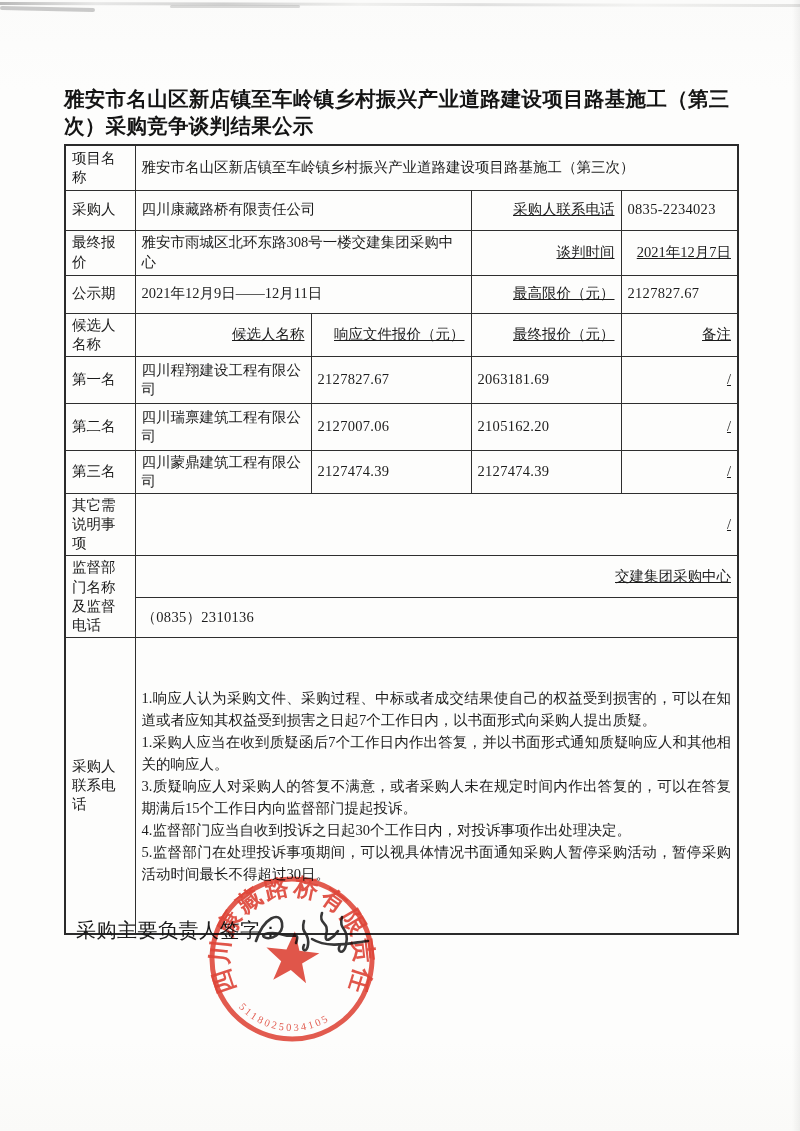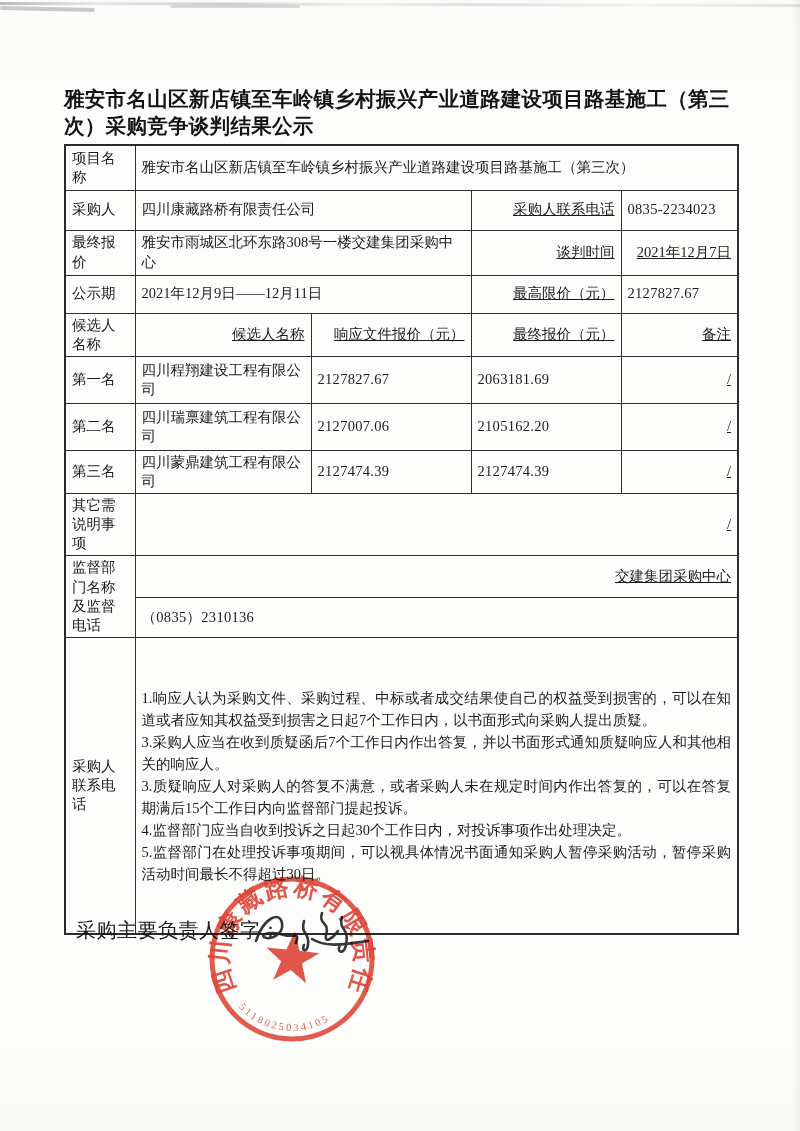--- a/index.html
+++ b/index.html
@@ -138,21 +138,21 @@
         <td class="lbl" rowspan="2">监督部门名称及监督电话</td>
         <td class="c" colspan="4">交建集团采购中心</td>
       </tr>
       <tr style="height:38px">
         <td class="num" colspan="4">（0835）2310136</td>
       </tr>
       <tr style="height:297px">
         <td class="lbl">采购人联系电话</td>
         <td class="objection-cell" colspan="4">
           <p class="objection-item">1.响应人认为采购文件、采购过程、中标或者成交结果使自己的权益受到损害的，可以在知道或者应知其权益受到损害之日起7个工作日内，以书面形式向采购人提出质疑。</p>
-          <p class="objection-item">3.采购人应当在收到质疑函后7个工作日内作出答复，并以书面形式通知质疑响应人和其他相关的响应人。</p>
+          <p class="objection-item">1.采购人应当在收到质疑函后7个工作日内作出答复，并以书面形式通知质疑响应人和其他相关的响应人。</p>
           <p class="objection-item">3.质疑响应人对采购人的答复不满意，或者采购人未在规定时间内作出答复的，可以在答复期满后15个工作日内向监督部门提起投诉。</p>
           <p class="objection-item">4.监督部门应当自收到投诉之日起30个工作日内，对投诉事项作出处理决定。</p>
           <p class="objection-item">5.监督部门在处理投诉事项期间，可以视具体情况书面通知采购人暂停采购活动，暂停采购活动时间最长不得超过30日。</p>
         </td>
       </tr>
     </tbody>
   </table>
 
   <div class="sign-label">采购主要负责人签字：</div>
 

